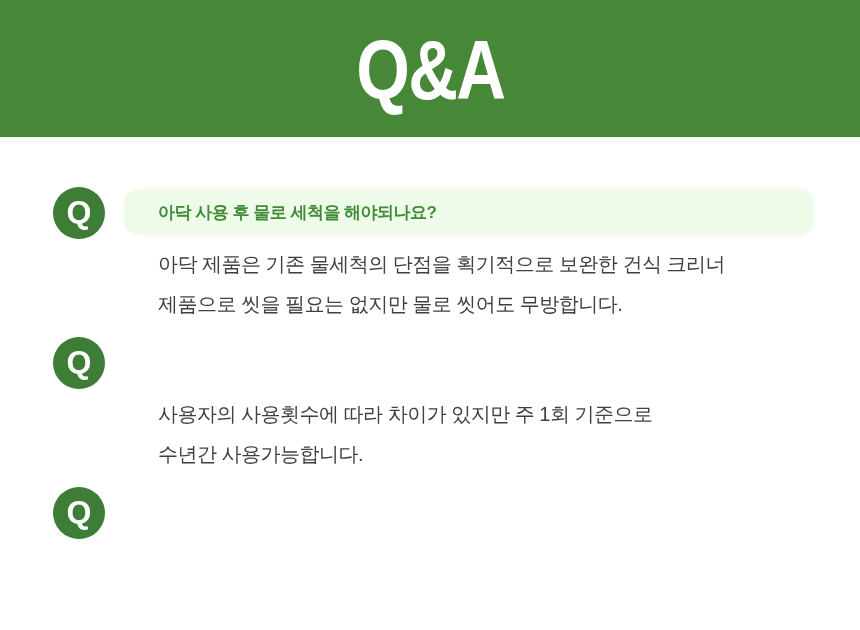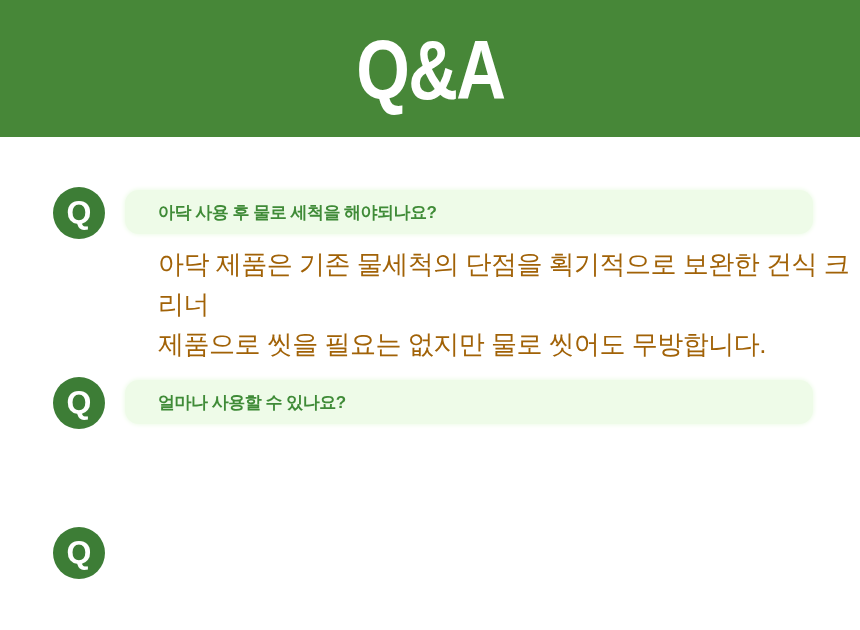--- a/index.html
+++ b/index.html
@@ -75,22 +75,22 @@
     box-sizing: border-box;
   }
   .q-text {
     color: #3f8b37;
     font-size: 17px;
     font-weight: bold;
     letter-spacing: -0.5px;
   }
   .answer {
     padding-top: 57px;
-    color: #a16207;
-    font-size: 26px;
+    color: #404040;
+    font-size: 20px;
     line-height: 40px;
     letter-spacing: -0.5px;
     white-space: pre-line;
   }
 </style>
 </head>
 <body>
 
 <div class="page">
 
@@ -108,23 +108,22 @@
         <span class="q-text">아닥 사용 후 물로 세척을 해야되나요?</span>
       </div>
       <div class="answer">아닥 제품은 기존 물세척의 단점을 획기적으로 보완한 건식 크리너
 제품으로 씻을 필요는 없지만 물로 씻어도 무방합니다.</div>
     </div>
 
     <div class="qa-item">
       <div class="q-badge">
         <span>Q</span>
       </div>
-      <div class="q-pill">
-        <span class="q-text">얼마나 사용할 수 있나요?</span>
-      </div>
+      <div class="answer">사용자의 사용횟수에 따라 차이가 있지만 주 1회 기준으로
+수년간 사용가능합니다.</div>
     </div>
 
     <div class="qa-item">
       <div class="q-badge">
         <span>Q</span>
       </div>
     </div>
 
   </div>
 </div>

